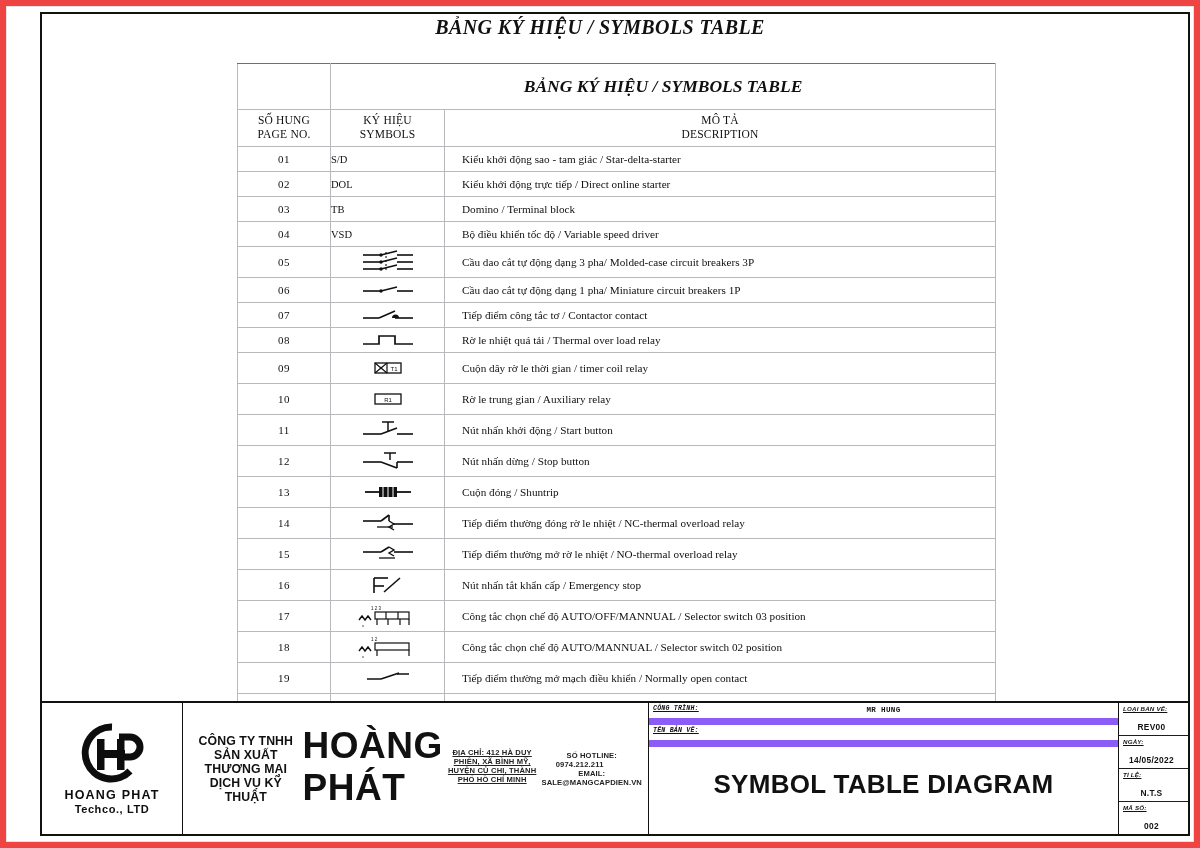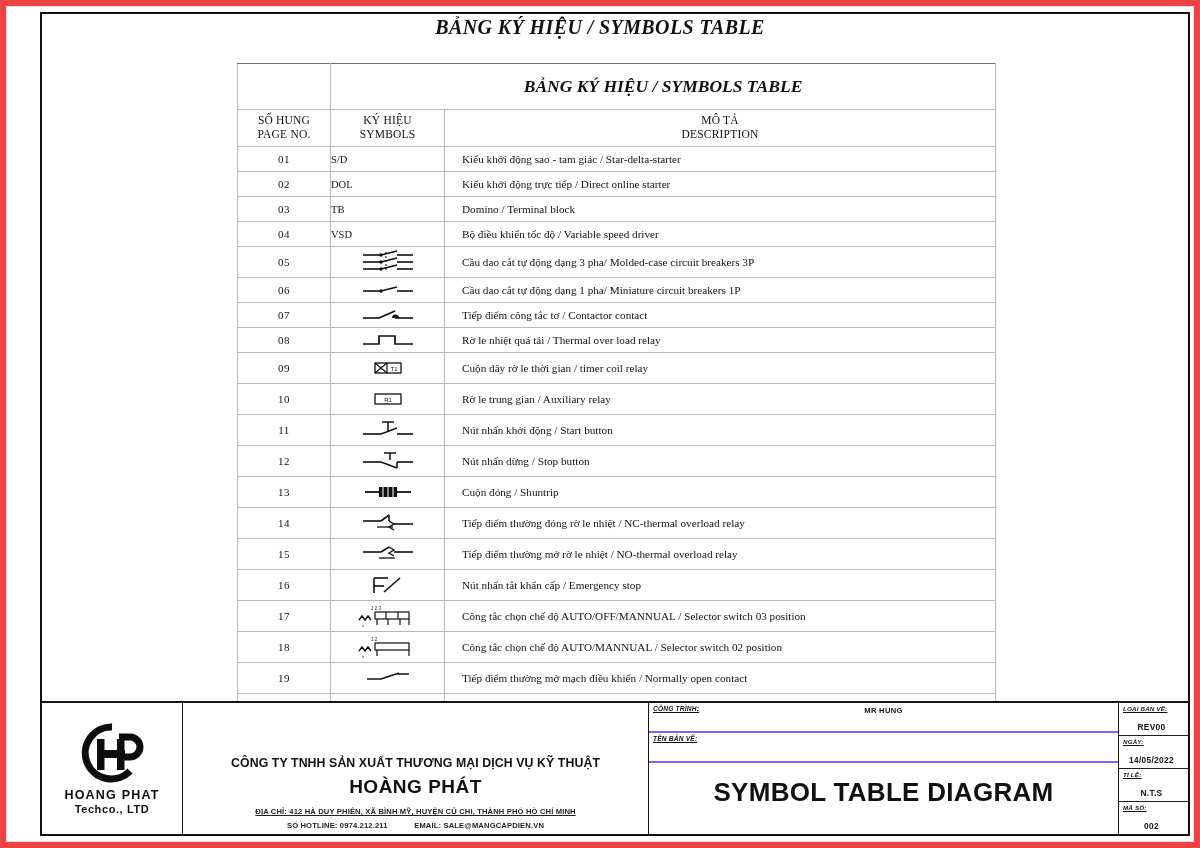--- a/index.html
+++ b/index.html
@@ -95,38 +95,38 @@
     margin-top:3px;
   }
   .logo-sub{
     font-family:"Liberation Sans", sans-serif;
     font-size:11px;font-weight:bold;letter-spacing:.6px;color:#0d0d0d;
     margin-top:1px;
   }
   #tb-company{
     width:466px;border-right:1.5px solid #121212;
     box-sizing:border-box;
-    display:flex;flex-direction:column;align-items:center;justify-content:flex-end;
+    display:flex;flex-direction:row;align-items:center;justify-content:flex-end;
     font-family:"Liberation Sans", sans-serif;
     padding:4px 6px;
   }
   .co-line1{font-size:12.3px;font-weight:bold;letter-spacing:.1px;color:#111;text-align:center;}
-  .co-name{font-size:19px;font-weight:bold;letter-spacing:.5px;color:#111;margin:6px 0 9px;}
+  .co-name{font-size:37px;font-weight:bold;letter-spacing:.5px;color:#111;margin:6px 0 9px;}
   .co-addr{font-size:7.6px;letter-spacing:.15px;color:#222;text-align:center;margin-bottom:5px;font-weight:bold;text-decoration:underline;}
   .co-contact{font-size:7.6px;letter-spacing:.15px;color:#222;text-align:center;font-weight:bold;}
   .co-contact .gap{display:inline-block;width:22px;}
   #tb-mid{
     width:470px;border-right:1.5px solid #121212;
     box-sizing:border-box;
     display:flex;flex-direction:column;
   }
   .mid-row{
-    height:30px;border-bottom:2px solid #8b5cf6;
+    height:22px;border-bottom:7px solid #8b5cf6;
     position:relative;box-sizing:border-box;
-    font-family:Liberation Sans, sans-serif;
+    font-family:Liberation Mono, monospace;
   }
   .mid-lbl{
     position:absolute;left:4px;top:2px;
     font-size:6.6px;font-style:italic;font-weight:bold;
     text-decoration:underline;color:#111;letter-spacing:.2px;
   }
   .mid-val{
     position:absolute;left:0;right:0;top:3px;text-align:center;
     font-size:7.6px;font-weight:bold;color:#111;letter-spacing:.3px;
   }

